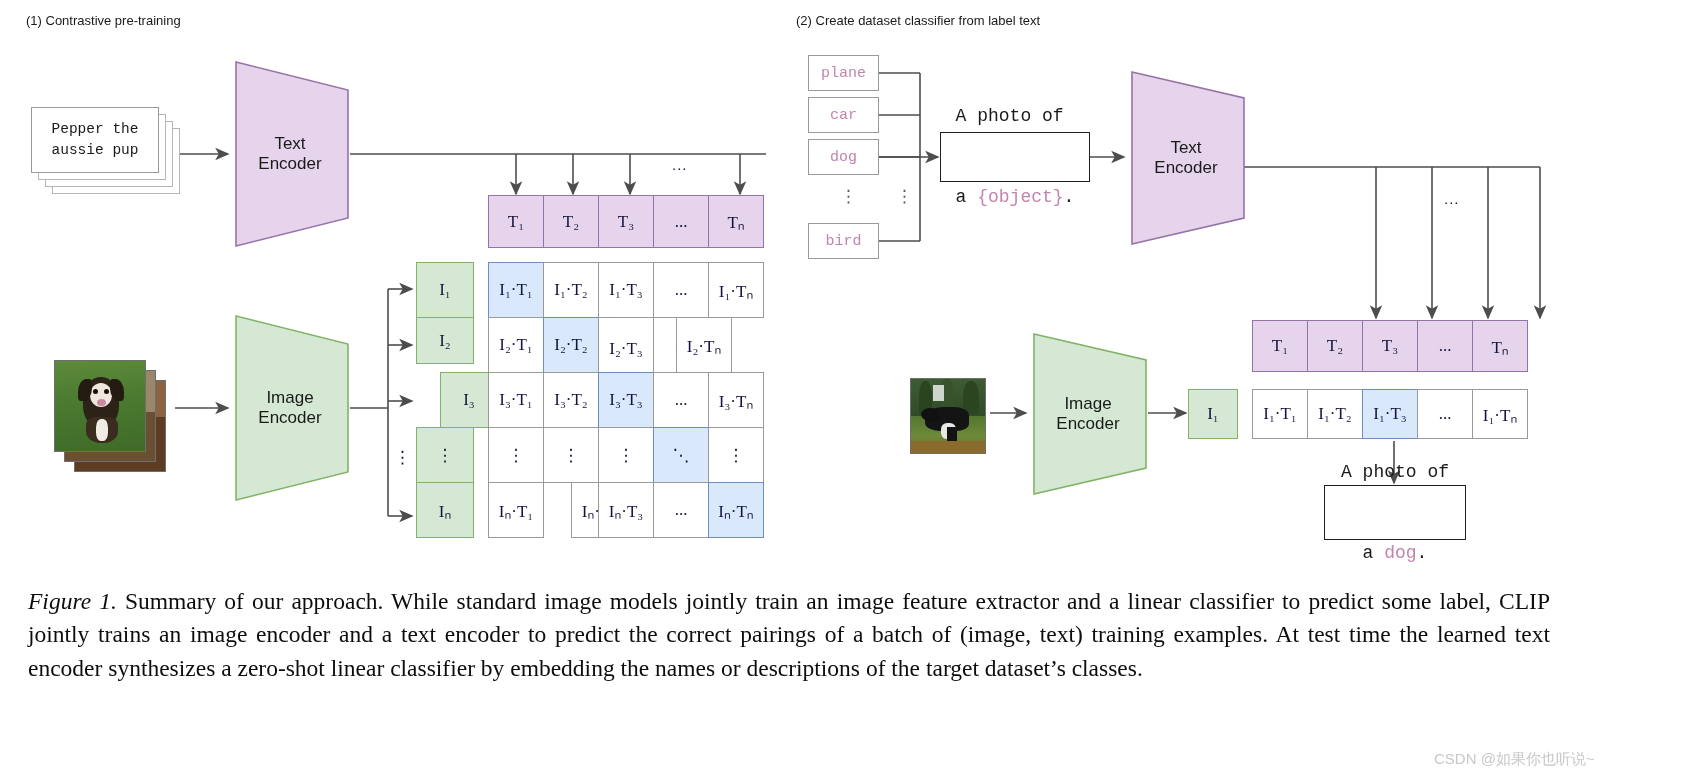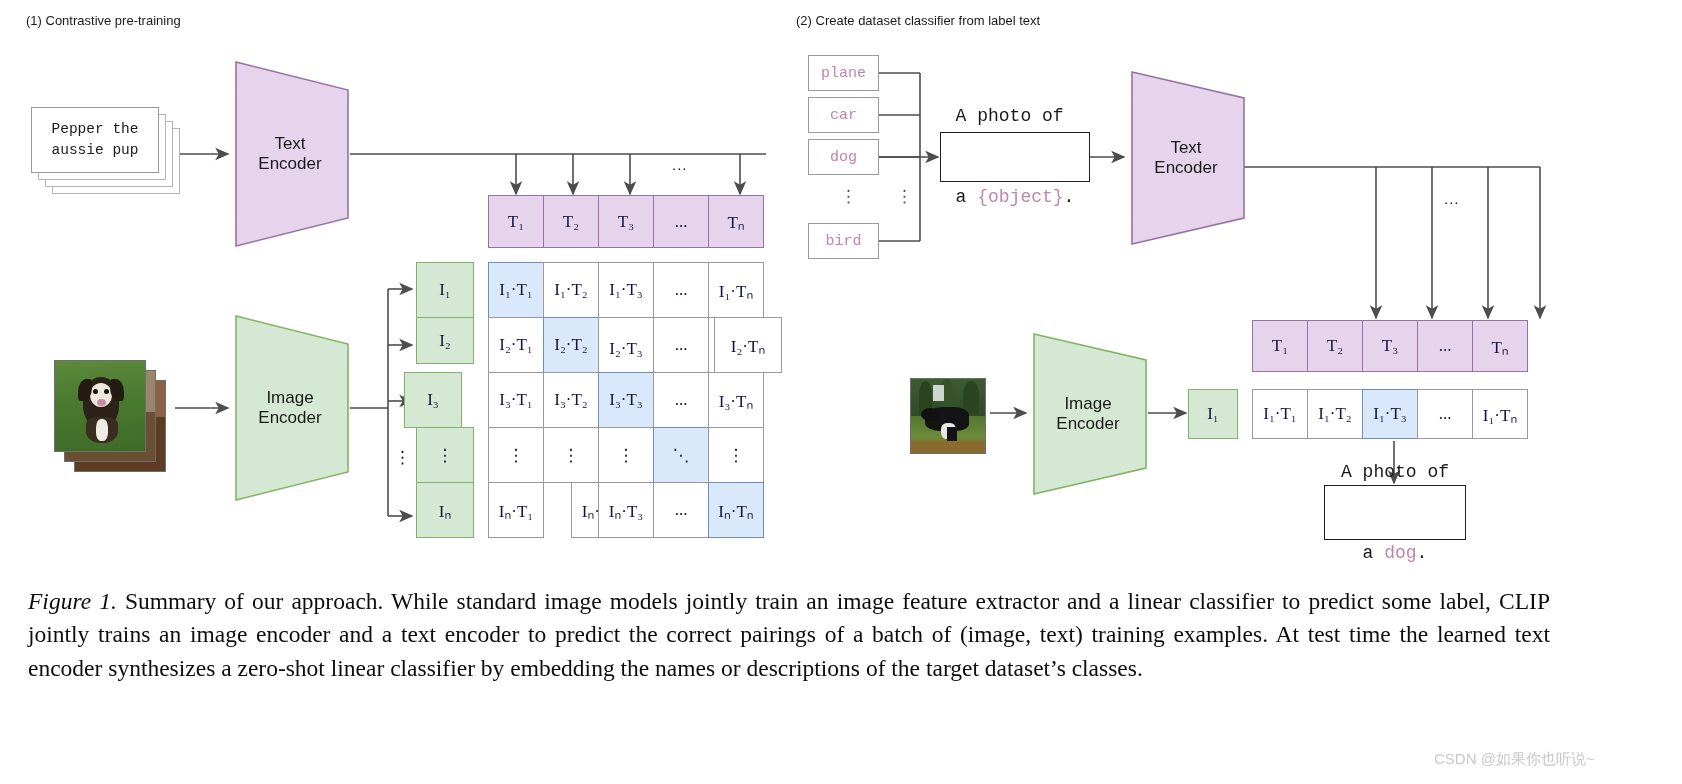--- a/index.html
+++ b/index.html
@@ -194,36 +194,36 @@
       <div class="cell t-cell" style="left: 488px; top: 195px; width: 56px; height: 53px;">T₁</div>
       <div class="cell t-cell" style="left: 543px; top: 195px; width: 56px; height: 53px;">T₂</div>
       <div class="cell t-cell" style="left: 598px; top: 195px; width: 56px; height: 53px;">T₃</div>
       <div class="cell t-cell" style="left: 653px; top: 195px; width: 56px; height: 53px;">...</div>
       <div class="cell t-cell" style="left: 708px; top: 195px; width: 56px; height: 53px;">Tₙ</div>
     </div>
 
   <div id="i-col-1">
       <div class="cell i-cell" style="left: 416px; top: 262px; width: 58px; height: 56px;">I₁</div>
       <div class="cell i-cell" style="left: 416px; top: 317px; width: 58px; height: 47px;">I₂</div>
-      <div class="cell i-cell" style="left: 404px; top: 372px; width: 58px; height: 56px;">I₃</div>
+      <div class="cell i-cell" style="left: 440px; top: 372px; width: 58px; height: 56px;">I₃</div>
       <div class="cell i-cell" style="left: 416px; top: 427px; width: 58px; height: 56px;">⋮</div>
       <div class="cell i-cell" style="left: 416px; top: 482px; width: 58px; height: 56px;">Iₙ</div>
     </div>
 
   <div id="matrix-1">
       <div class="cell m-cell diag" style="left: 488px; top: 262px; width: 56px; height: 56px;">I₁·T₁</div>
       <div class="cell m-cell" style="left: 543px; top: 262px; width: 56px; height: 56px;">I₁·T₂</div>
       <div class="cell m-cell" style="left: 598px; top: 262px; width: 56px; height: 56px;">I₁·T₃</div>
       <div class="cell m-cell" style="left: 653px; top: 262px; width: 56px; height: 56px;">...</div>
       <div class="cell m-cell" style="left: 708px; top: 262px; width: 56px; height: 56px;">I₁·Tₙ</div>
       <div class="cell m-cell" style="left: 488px; top: 317px; width: 56px; height: 56px;">I₂·T₁</div>
       <div class="cell m-cell diag" style="left: 543px; top: 317px; width: 56px; height: 56px;">I₂·T₂</div>
       <div class="cell m-cell" style="left: 598px; top: 317px; width: 56px; height: 63px;">I₂·T₃</div>
       <div class="cell m-cell" style="left: 653px; top: 317px; width: 56px; height: 56px;">...</div>
-      <div class="cell m-cell" style="left: 714px; top: 317px; width: 68px; height: 56px;">I₂·Tₙ</div>
+      <div class="cell m-cell" style="left: 676px; top: 317px; width: 56px; height: 56px;">I₂·Tₙ</div>
       <div class="cell m-cell" style="left: 488px; top: 372px; width: 56px; height: 56px;">I₃·T₁</div>
       <div class="cell m-cell" style="left: 543px; top: 372px; width: 56px; height: 56px;">I₃·T₂</div>
       <div class="cell m-cell diag" style="left: 598px; top: 372px; width: 56px; height: 56px;">I₃·T₃</div>
       <div class="cell m-cell" style="left: 653px; top: 372px; width: 56px; height: 56px;">...</div>
       <div class="cell m-cell" style="left: 708px; top: 372px; width: 56px; height: 56px;">I₃·Tₙ</div>
       <div class="cell m-cell" style="left: 488px; top: 427px; width: 56px; height: 56px;">⋮</div>
       <div class="cell m-cell" style="left: 543px; top: 427px; width: 56px; height: 56px;">⋮</div>
       <div class="cell m-cell" style="left: 598px; top: 427px; width: 56px; height: 56px;">⋮</div>
       <div class="cell m-cell diag" style="left: 653px; top: 427px; width: 56px; height: 56px;">⋱</div>
       <div class="cell m-cell" style="left: 708px; top: 427px; width: 56px; height: 56px;">⋮</div>

